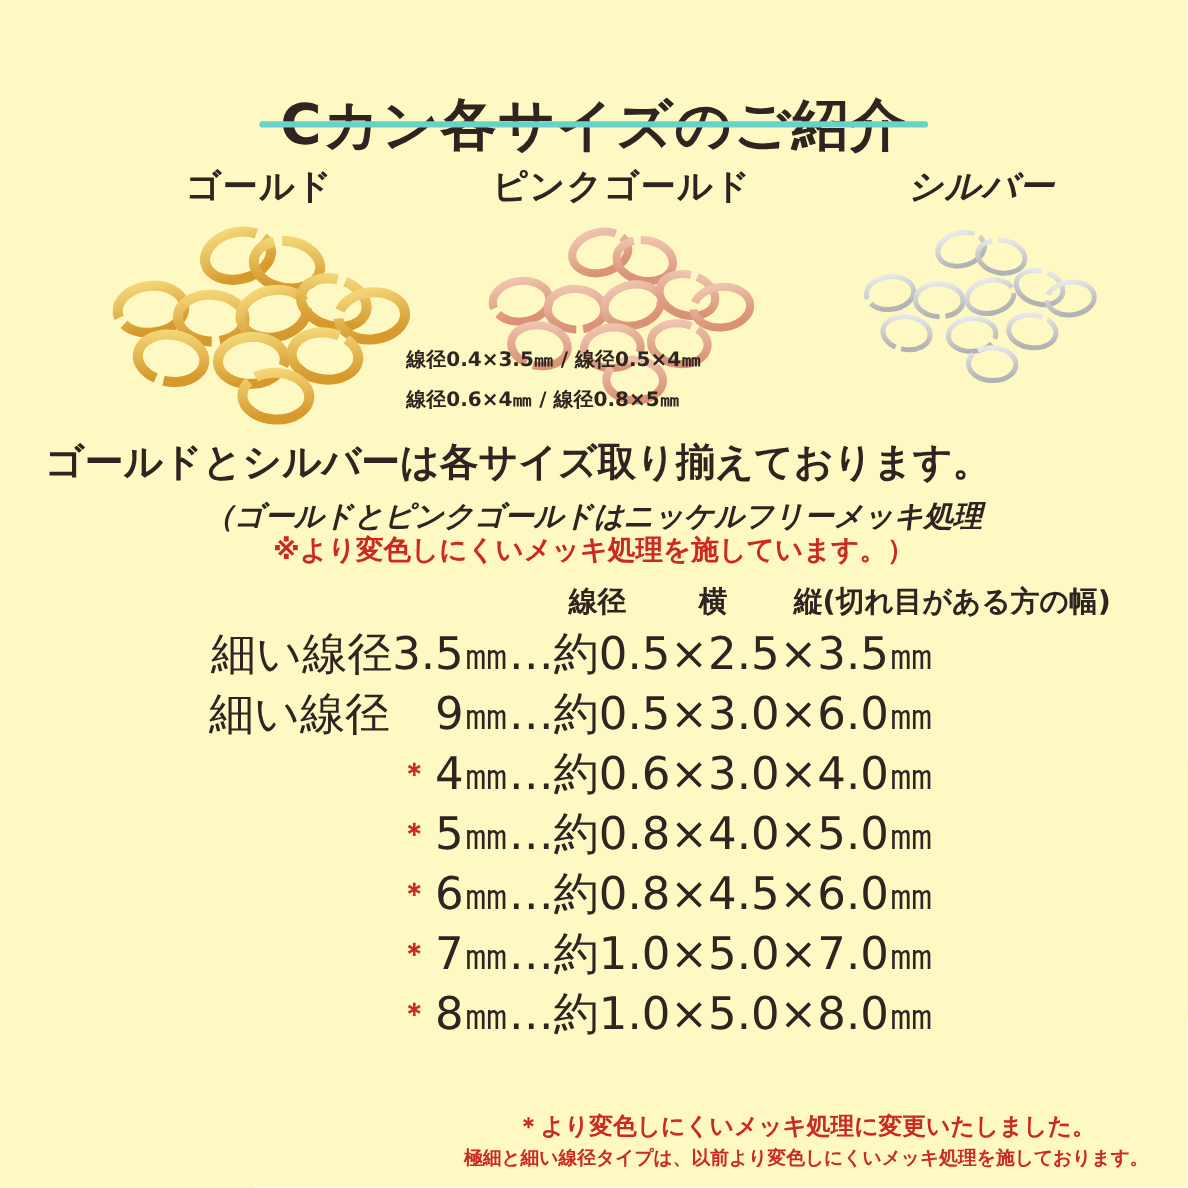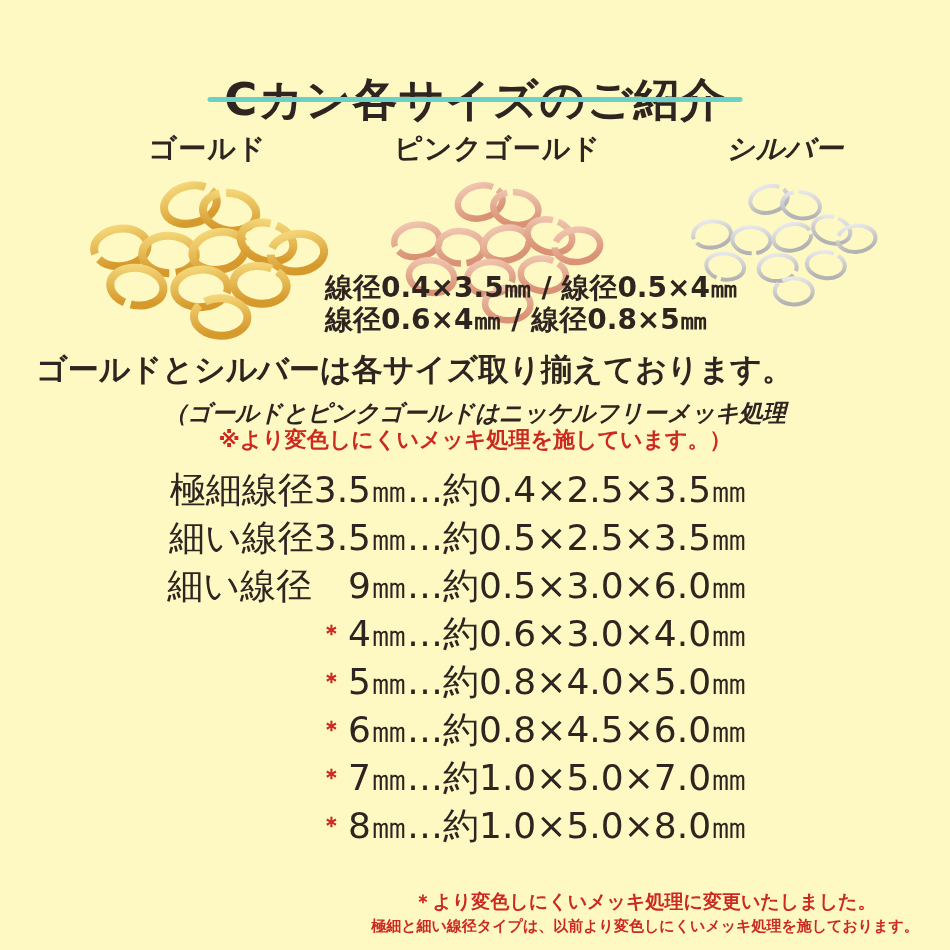--- a/index.html
+++ b/index.html
@@ -22,21 +22,21 @@
   
   .variant { position:absolute; top:130px; text-align:center; }
   .variant-gold   { left:70px;  width:275px; }
   .variant-pink   { left:355px; width:285px; }
   .variant-silver { left:645px; width:280px;font-style:italic; }
   .variant-label { font-size:28px; font-weight:700; letter-spacing:1px; }
   svg.rings { display:block; margin:8px auto 0 auto; }
   
   .pink-caption {
     position:absolute; top:272px; left:325px; width:360px;
-    text-align:left; font-size:28px; font-weight:700; line-height:32px;
+    text-align:left; font-size:16px; font-weight:700; line-height:32px;
     white-space:nowrap;
   }
   
   .statement {
     position:absolute; top:349px; left:0; width:100%;
     font-size:31px; font-weight:700; white-space:nowrap;padding-left:36px;
   }
   .note-dark {
     position:absolute; top:397px; left:0; width:100%;
     text-align:center; font-size:23.5px; font-weight:700; white-space:nowrap;font-style:italic;
@@ -158,25 +158,26 @@
   <div class="pink-caption">
     <div>線径0.4×3.5㎜ / 線径0.5×4㎜</div>
     <div>線径0.6×4㎜ / 線径0.8×5㎜</div>
   </div>
 
   <div class="statement">ゴールドとシルバーは各サイズ取り揃えております。</div>
   <div class="note-dark">（ゴールドとピンクゴールドはニッケルフリーメッキ処理</div>
   <div class="note-red">※より変色しにくいメッキ処理を施しています。）</div>
 
   <div class="size-table">
-
-    <div class="size-row">
-      <span class="row-label"><span class="row-star"></span><span>極細線径3.5㎜</span></span>
-      <span class="row-value">…約0.4×2.5×3.5㎜</span>
-    </div>
+    <div class="table-header">
+      <span class="th th-diameter">線径</span>
+      <span class="th th-width">横</span>
+      <span class="th th-height">縦(切れ目がある方の幅)</span>
+    </div>
+
     <div class="size-row">
       <span class="row-label"><span class="row-star"></span><span>細い線径3.5㎜</span></span>
       <span class="row-value">…約0.5×2.5×3.5㎜</span>
     </div>
     <div class="size-row">
       <span class="row-label"><span class="row-star"></span><span>細い線径　9㎜</span></span>
       <span class="row-value">…約0.5×3.0×6.0㎜</span>
     </div>
     <div class="size-row">
       <span class="row-label"><span class="row-star">＊</span><span>4㎜</span></span>

